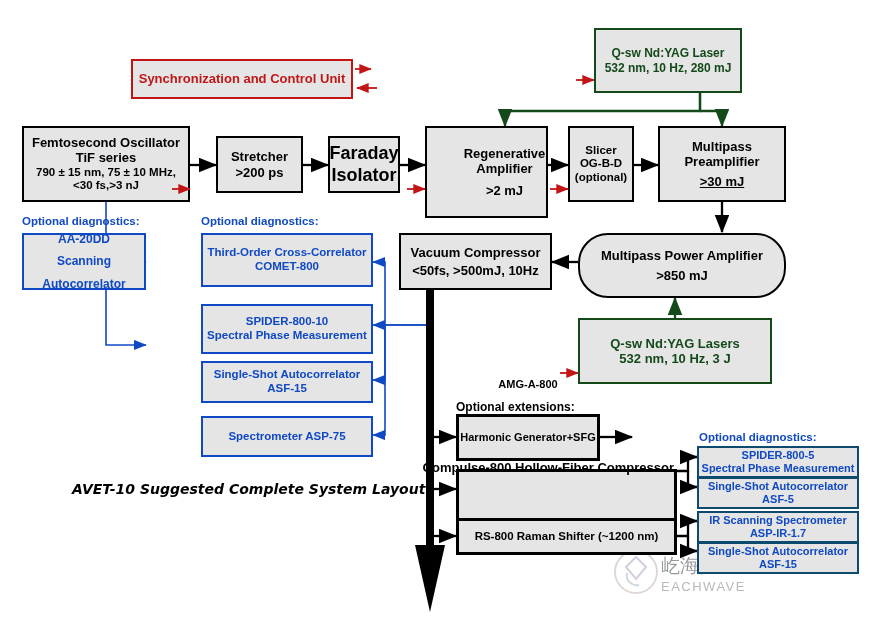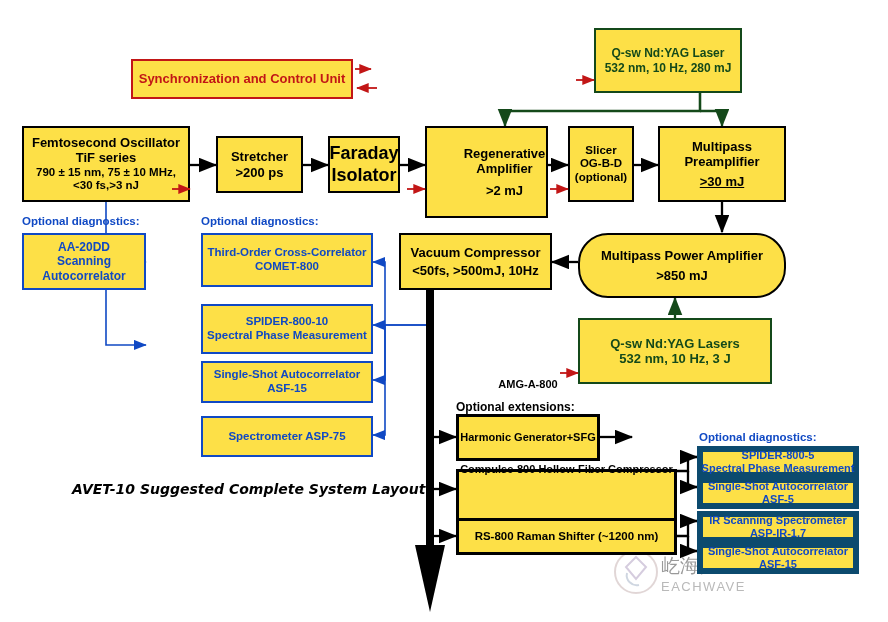--- a/index.html
+++ b/index.html
@@ -1,29 +1,29 @@
 <!DOCTYPE html>
 <html><head>
 <meta charset="utf-8">
 <style>
   html,body{margin:0;padding:0;background:#ffffff;}
   body{font-family:"Liberation Sans", sans-serif;}
   #stage{position:relative;width:888px;height:622px;overflow:hidden;background:#fff;}
 
   .box{position:absolute;box-sizing:border-box;display:flex;flex-direction:column;
-       align-items:center;justify-content:center;text-align:center;background:#fde047;z-index:5;}
+       align-items:center;justify-content:center;text-align:center;background:#e5e5e5;z-index:5;}
   .box .ln{display:block;line-height:1.18;white-space:nowrap;}
 
   
   .blk{border:2px solid #000;color:#000;font-weight:bold;}
   
   .blkthick{border:3px solid #000;color:#000;font-weight:bold;gap:40px;}
   
   .blu{border:2px solid #1049c4;color:#1049c4;font-weight:bold;}
-  .blu2{border:6px solid #0c4a6e;color:#1049c4;font-weight:bold;}
+  .blu2{border:2px solid #0c4a6e;color:#1049c4;font-weight:bold;}
   
   .grn{border:2px solid #14491a;color:#14491a;font-weight:bold;}
   
   .red{border:2px solid #c21616;color:#c21616;font-weight:bold;}
 
   .lbl{position:absolute;color:#1049c4;font-weight:bold;font-size:11.5px;z-index:6;white-space:nowrap;}
   .caption{position:absolute;color:#000;font-weight:bold;font-style:italic;font-size:14px;
            white-space:nowrap;z-index:6;font-family:"DejaVu Sans",sans-serif;}
 
   svg.layer{position:absolute;left:0;top:0;width:888px;height:622px;z-index:1;}
@@ -171,21 +171,21 @@
     <span class="ln" style="margin-top:4px;">&gt;850 mJ</span>
   </div>
 
   <div class="box blk" style="left:399px;top:233px;width:153px;height:57px;font-size:13px;">
     <span class="ln">Vacuum Compressor</span>
     <span class="ln" style="margin-top:3px;">&lt;50fs, &gt;500mJ, 10Hz</span>
   </div>
 
   <div class="lbl" style="left:22px;top:215px;">Optional diagnostics:</div>
 
-  <div class="box blu" style="left:22px;top:233px;width:124px;height:57px;font-size:12px;">
+  <div class="box blu" style="left:22px;top:233px;width:124px;height:57px;font-size:12px;gap:8px;">
     <span class="ln">AA-20DD</span>
     <span class="ln">Scanning</span>
     <span class="ln">Autocorrelator</span>
   </div>
 
 
   <div class="lbl" style="left:201px;top:215px;">Optional diagnostics:</div>
 
   <div class="box blu" style="left:201px;top:233px;width:172px;height:54px;font-size:11.5px;">
     <span class="ln">Third-Order Cross-Correlator</span>
@@ -207,21 +207,21 @@
   </div>
 
   <div class="lbl" style="left:456px;top:400px;color:#000;font-size:12px;">Optional extensions:</div>
 
   <div class="box blkthick" style="left:456px;top:414px;width:144px;height:47px;font-size:11px;">
     <span class="ln">AMG-A-800</span>
     <span class="ln">Harmonic Generator+SFG</span>
     <span class="ln">400 nm, 266 nm, 200 nm</span>
   </div>
 
-  <div class="box blkthick" style="left:456px;top:469px;width:221px;height:53px;font-size:11px;">
+  <div class="box blkthick" style="left:456px;top:469px;width:221px;height:53px;font-size:13px;align-items:flex-end;">
     <span class="ln">Compulse-800 Hollow-Fiber Compressor</span>
     <span class="ln">(500 uJ, &lt;8 fs)</span>
   </div>
 
   <div class="box blkthick" style="left:456px;top:518px;width:221px;height:37px;font-size:11.5px;">
     <span class="ln">RS-800 Raman Shifter (~1200 nm)</span>
   </div>
 
   <div class="lbl" style="left:699px;top:431px;">Optional diagnostics:</div>
 

